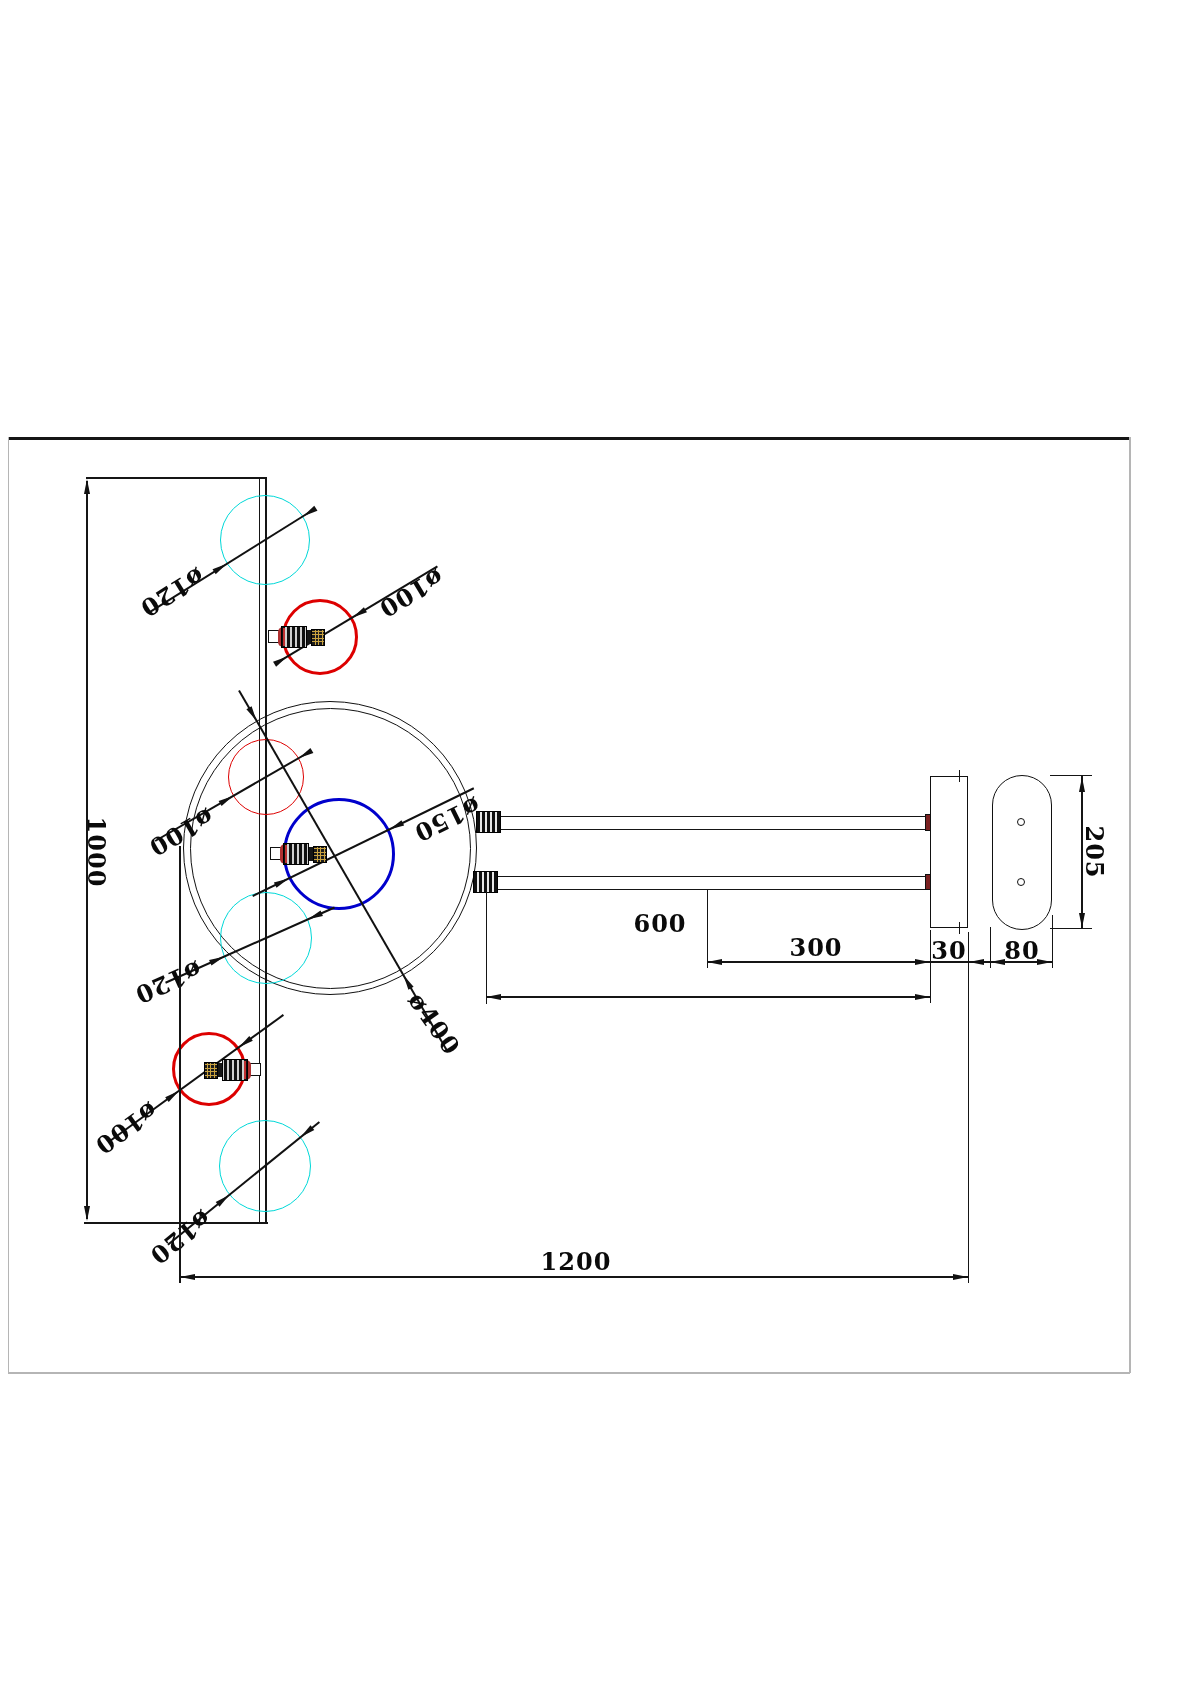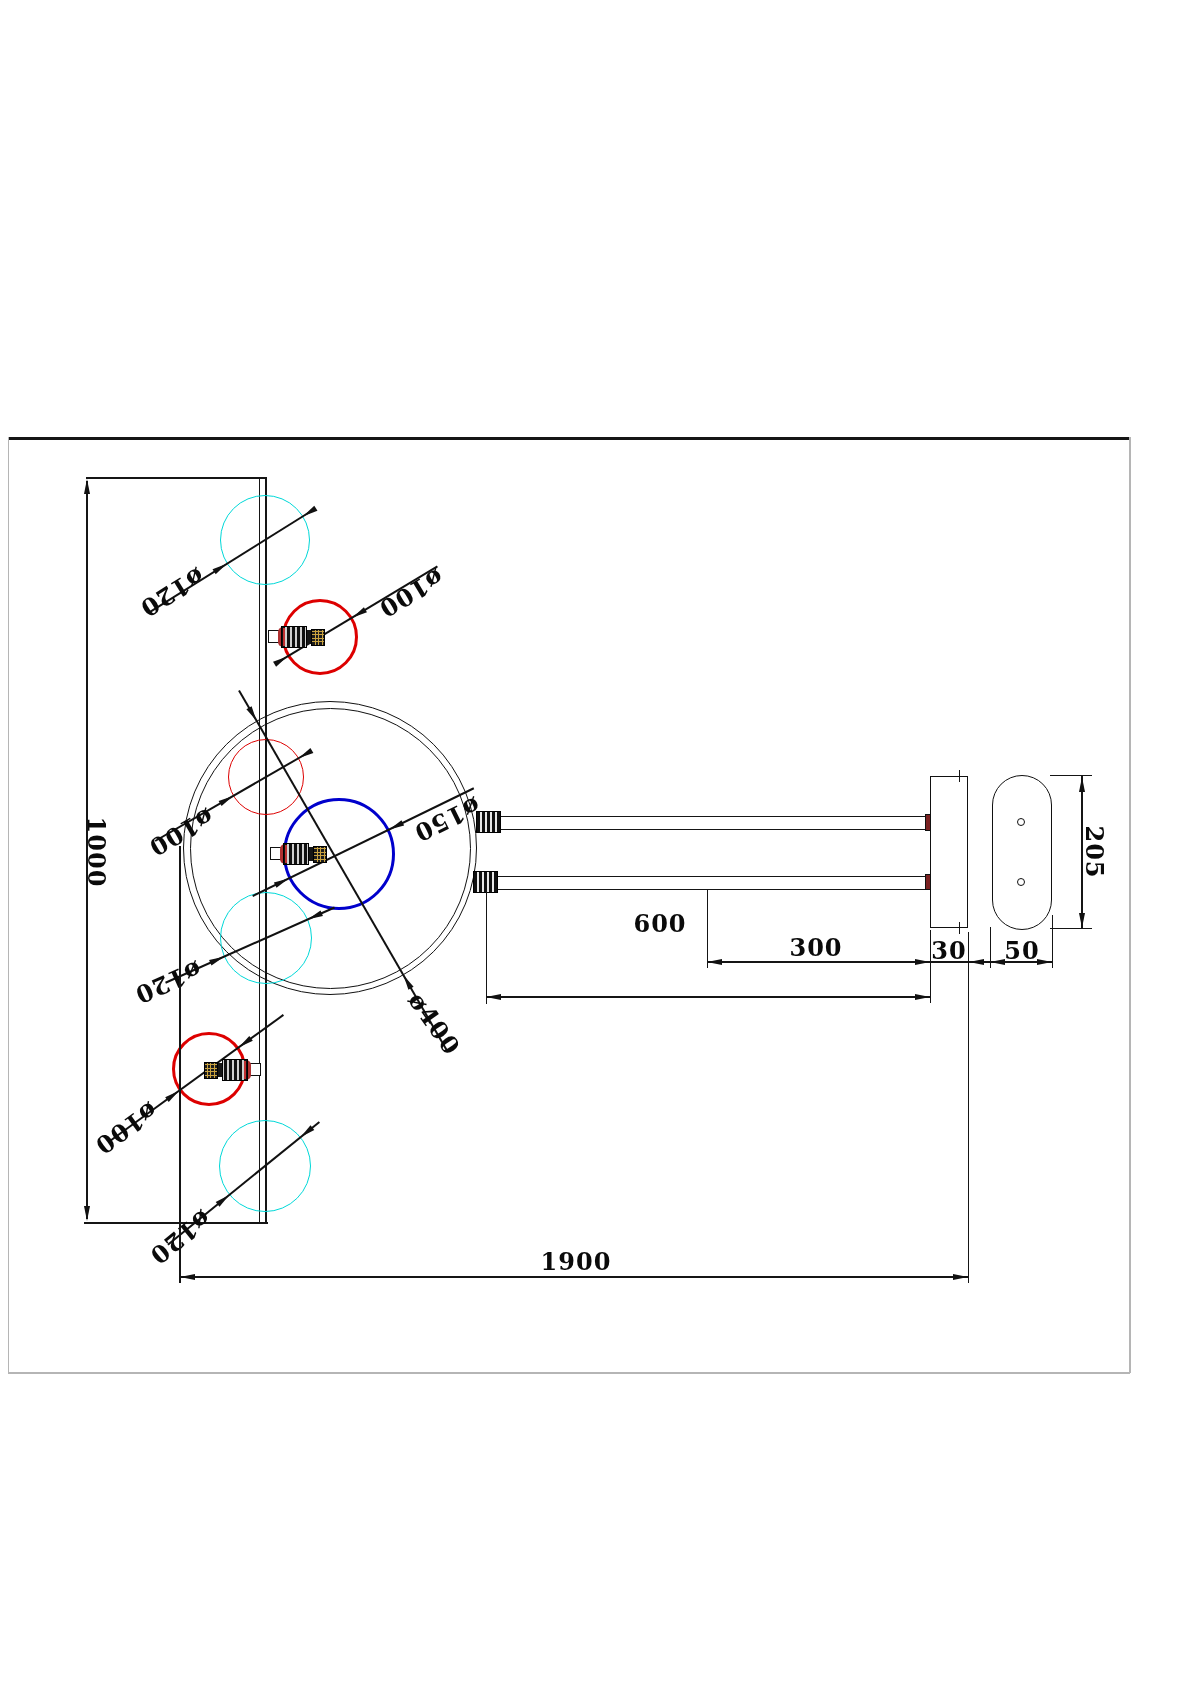--- a/index.html
+++ b/index.html
@@ -173,27 +173,27 @@
   <div class="vline" style="left:989.5px;top:927px;width:1.2px;height:41px;"></div>
   <div class="vline" style="left:1051.5px;top:915px;width:1.2px;height:53px;"></div>
   <div class="hline" style="left:707px;top:961.3px;width:346px;height:1.4px;"></div>
   <div class="ar ar-l" style="left:707px;top:958.5px;"></div>
   <div class="ar ar-r" style="left:915px;top:958.5px;"></div>
   <div class="ar ar-l" style="left:968.5px;top:958.5px;"></div>
   <div class="ar ar-l" style="left:990px;top:958.5px;"></div>
   <div class="ar ar-r" style="left:1037px;top:958.5px;"></div>
   <div class="dimtext" style="left:816px;top:948px;transform:translate(-50%,-50%);">300</div>
   <div class="dimtext" style="left:949px;top:951px;transform:translate(-50%,-50%);">30</div>
-  <div class="dimtext" style="left:1022px;top:951px;transform:translate(-50%,-50%);">50</div>
+  <div class="dimtext" style="left:1022px;top:951px;transform:translate(-50%,-50%);">80</div>
 
   <div class="vline" style="left:485.5px;top:892px;width:1.2px;height:112px;"></div>
   <div class="hline" style="left:486px;top:996.3px;width:444px;height:1.4px;"></div>
   <div class="ar ar-l" style="left:486px;top:993.5px;"></div>
   <div class="ar ar-r" style="left:915px;top:993.5px;"></div>
   <div class="dimtext" style="left:660px;top:924px;transform:translate(-50%,-50%);">600</div>
 
   <div class="vline" style="left:179.4px;top:846px;width:1.2px;height:437px;"></div>
   <div class="hline" style="left:180px;top:1276.3px;width:788px;height:1.4px;"></div>
   <div class="ar ar-l" style="left:180px;top:1273.5px;"></div>
   <div class="ar ar-r" style="left:953px;top:1273.5px;"></div>
-  <div class="dimtext" style="left:576px;top:1262px;transform:translate(-50%,-50%);">1900</div>
+  <div class="dimtext" style="left:576px;top:1262px;transform:translate(-50%,-50%);">1200</div>
 
 </div>
 
 </body></html>

